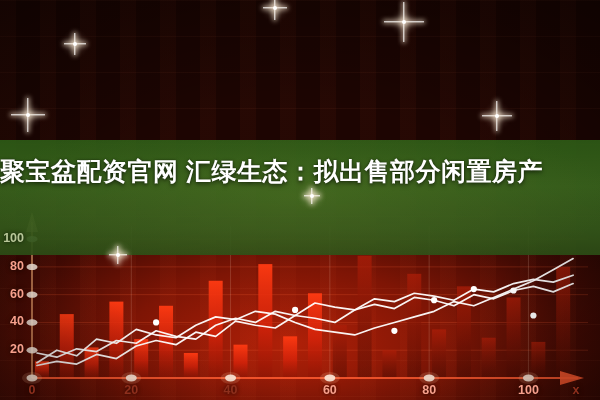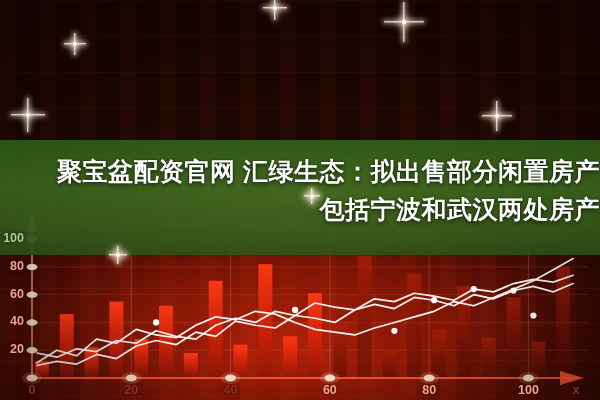--- a/index.html
+++ b/index.html
@@ -58,21 +58,21 @@
   .spark b{height:1.4px;}
   .spark i{width:1.4px;}
   .spark::after{
     content:"";position:absolute;left:50%;top:50%;
     width:4px;height:4px;margin:-2px 0 0 -2px;border-radius:50%;
     background:#fff;box-shadow:0 0 8px 3px rgba(255,240,220,.9);
   }
   
   .title-wrap{
     position:absolute;left:0;right:0;top:152px;
-    text-align:right;
+    text-align:left;
   }
   .title-line{
     color:#ffffff;
     font-weight:700;
     font-size:25px;
     line-height:38px;
     letter-spacing:.5px;
     text-shadow:0 2px 4px rgba(0,0,0,.55), 0 0 2px rgba(0,0,0,.5);
     white-space:nowrap;
   }
@@ -267,16 +267,15 @@
       <div class="axlabel x dim" style="left: 111.286px; top: 383px;">20</div>
       <div class="axlabel x dim" style="left: 210.571px; top: 383px;">40</div>
       <div class="axlabel x" style="left: 309.857px; top: 383px;">60</div>
       <div class="axlabel x" style="left: 409.143px; top: 383px;">80</div>
       <div class="axlabel x" style="left: 508.429px; top: 383px;">100</div>
       <div class="axlabel x dim" style="left: 556px; top: 383px;">x</div>
     </div>
 
   <div class="title-wrap">
     <div class="title-line">聚宝盆配资官网 汇绿生态：拟出售部分闲置房产</div>
-    <div class="title-line">包括宁波和武汉两处房产</div>
   </div>
 
 </div>
 
 </body></html>

